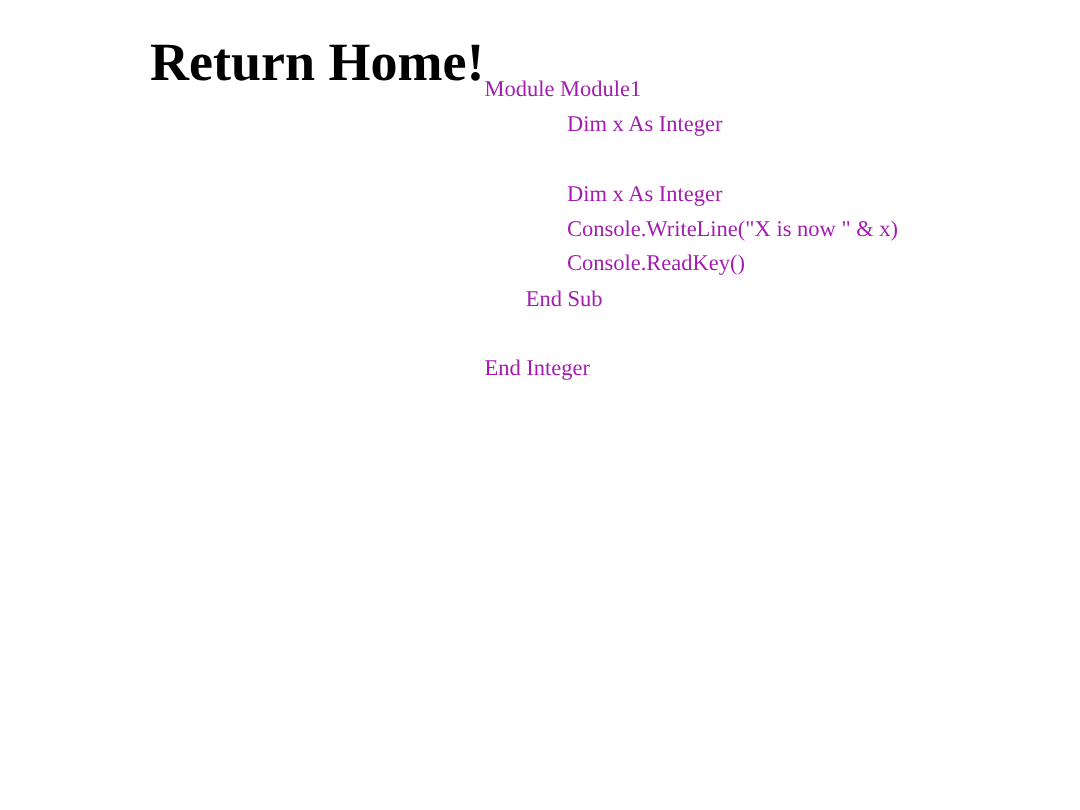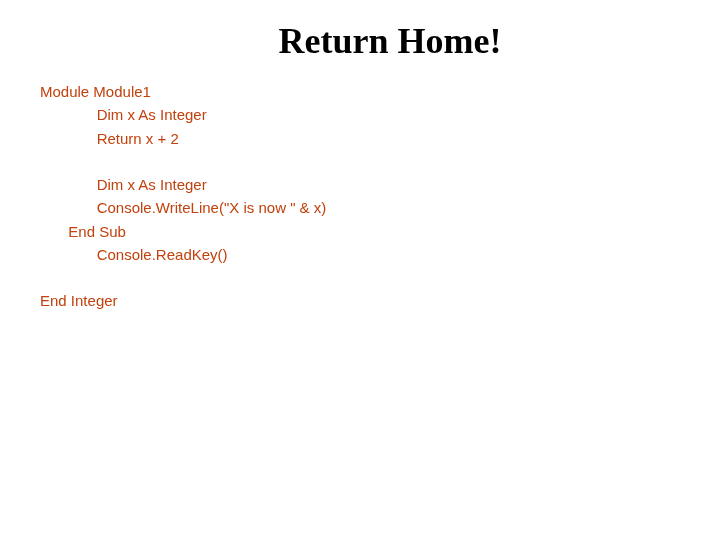--- a/index.html
+++ b/index.html
@@ -14,38 +14,39 @@
       background-color: #ffffff;
       font-family: 'Courier New', Courier, monospace;
       overflow: hidden;
     }
 
     .page-container {
       width: 720px;
       height: 540px;
       padding: 20px 40px;
       display: flex;
-      flex-direction: column;
+      flex-direction: row;
     }
 
     .title {
       text-align: center;
       font-family: Georgia, 'Times New Roman', serif;
       font-size: 36px;
       font-weight: bold;
       color: #000000;
       margin-bottom: 18px;
       padding-left: 60px;
     }
 
     .code-block {
-      font-family: Liberation Sans, sans-serif;
+      font-family: Liberation Serif, serif;
       font-size: 15px;
-      color: #c2410c;
+      color: #a21caf;
       line-height: 1.55;
+      margin-top: 29px;
     }
 
     .line {
       white-space: pre;
       display: block;
     }
 
     .indent1 {
       padding-left: 20px;
     }
@@ -61,22 +62,21 @@
   </style>
 </head>
 <body>
 
 <div class="page-container">
   <div class="title">Return Home!</div>
 
   <div class="code-block">
     <span class="line">Module Module1</span>
     <span class="line indent2">    Dim x As Integer</span>
-    <span class="line indent2">    Return x + 2</span>
     <span class="blank"></span>
     <span class="line indent2">    Dim x As Integer</span>
     <span class="line indent2">    Console.WriteLine("X is now " &amp; x)</span>
+    <span class="line indent2">    Console.ReadKey()</span>
     <span class="line indent1">  End Sub</span>
-    <span class="line indent2">    Console.ReadKey()</span>
     <span class="blank"></span>
     <span class="line">End Integer</span>
   </div>
 </div>
 
 </body></html>

